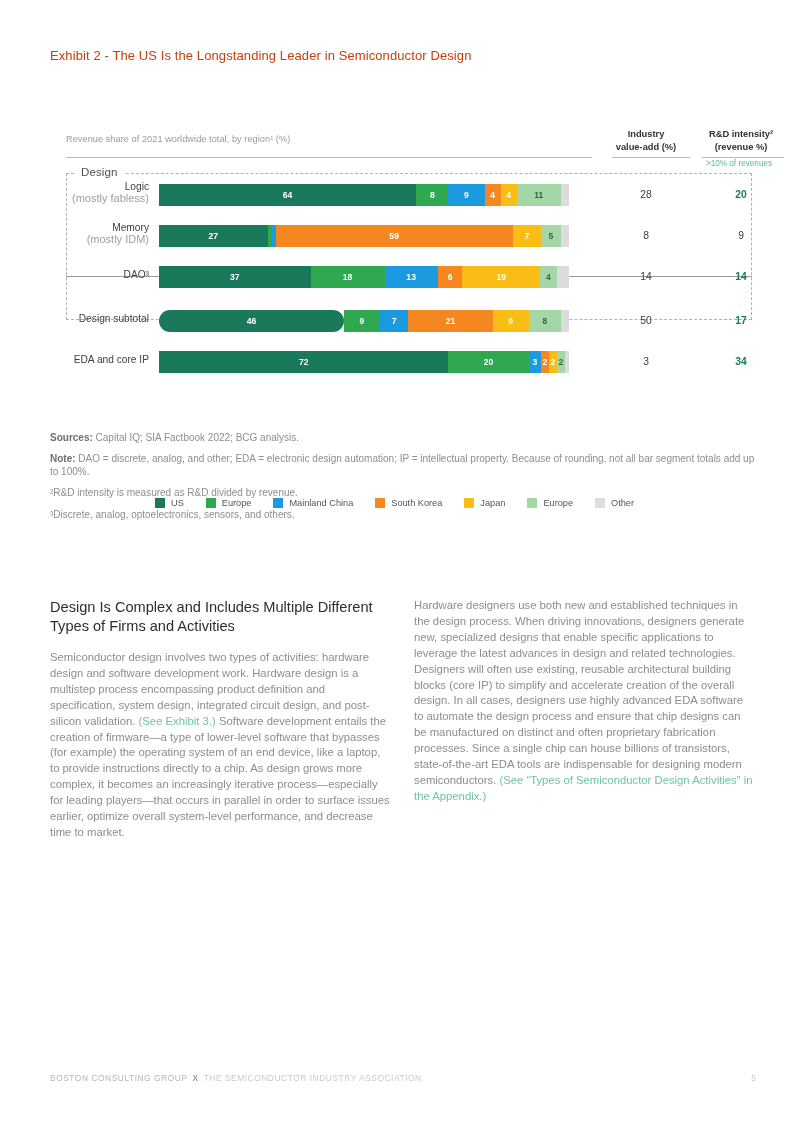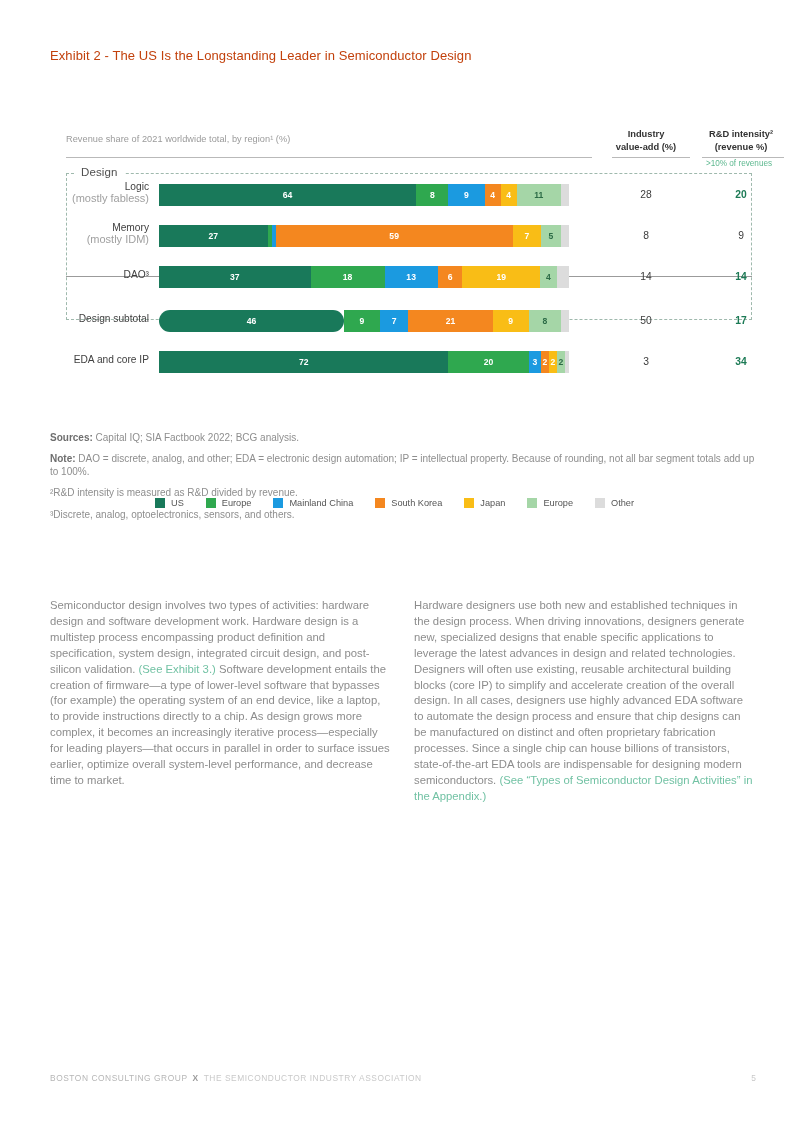--- a/index.html
+++ b/index.html
@@ -367,20 +367,21 @@
   </div>
 
   <div class="notes">
     <div class="note"><b>Sources:</b><span> Capital IQ; SIA Factbook 2022; BCG analysis.</span></div>
     <div class="note"><b>Note:</b><span> DAO = discrete, analog, and other; EDA = electronic design automation; IP = intellectual property. Because of rounding, not all bar segment totals add up to 100%.</span></div>
     <div class="note">²R&amp;D intensity is measured as R&amp;D divided by revenue.</div>
     <div class="note">³Discrete, analog, optoelectronics, sensors, and others.</div>
   </div>
 
   <div class="body-col left">
+    <h2 class="section-head">Design Is Complex and Includes Multiple Different Types of Firms and Activities</h2>
     <p class="body-par"><span>Semiconductor design involves two types of activities: hardware design and software development work. Hardware design is a multistep process encompassing product definition and specification, system design, integrated circuit design, and post-silicon validation. </span><span class="xref">(See Exhibit 3.)</span><span> Software development entails the creation of firmware—a type of lower-level software that bypasses (for example) the operating system of an end device, like a laptop, to provide instructions directly to a chip. As design grows more complex, it becomes an increasingly iterative process—especially for leading players—that occurs in parallel in order to surface issues earlier, optimize overall system-level performance, and decrease time to market.</span></p>
   </div>
 
   <div class="body-col right">
     <p class="body-par"><span>Hardware designers use both new and established techniques in the design process. When driving innovations, designers generate new, specialized designs that enable specific applications to leverage the latest advances in design and related technologies. Designers will often use existing, reusable architectural building blocks (core IP) to simplify and accelerate creation of the overall design. In all cases, designers use highly advanced EDA software to automate the design process and ensure that chip designs can be manufactured on distinct and often proprietary fabrication processes. Since a single chip can house billions of transistors, state-of-the-art EDA tools are indispensable for designing modern semiconductors. </span><span class="xref">(See “Types of Semiconductor Design Activities” in the Appendix.)</span></p>
   </div>
 
   <div class="footer">
     <span class="org1">BOSTON CONSULTING GROUP</span><span class="x">X</span><span>THE SEMICONDUCTOR INDUSTRY ASSOCIATION</span>
     <span class="pageno">5</span>

